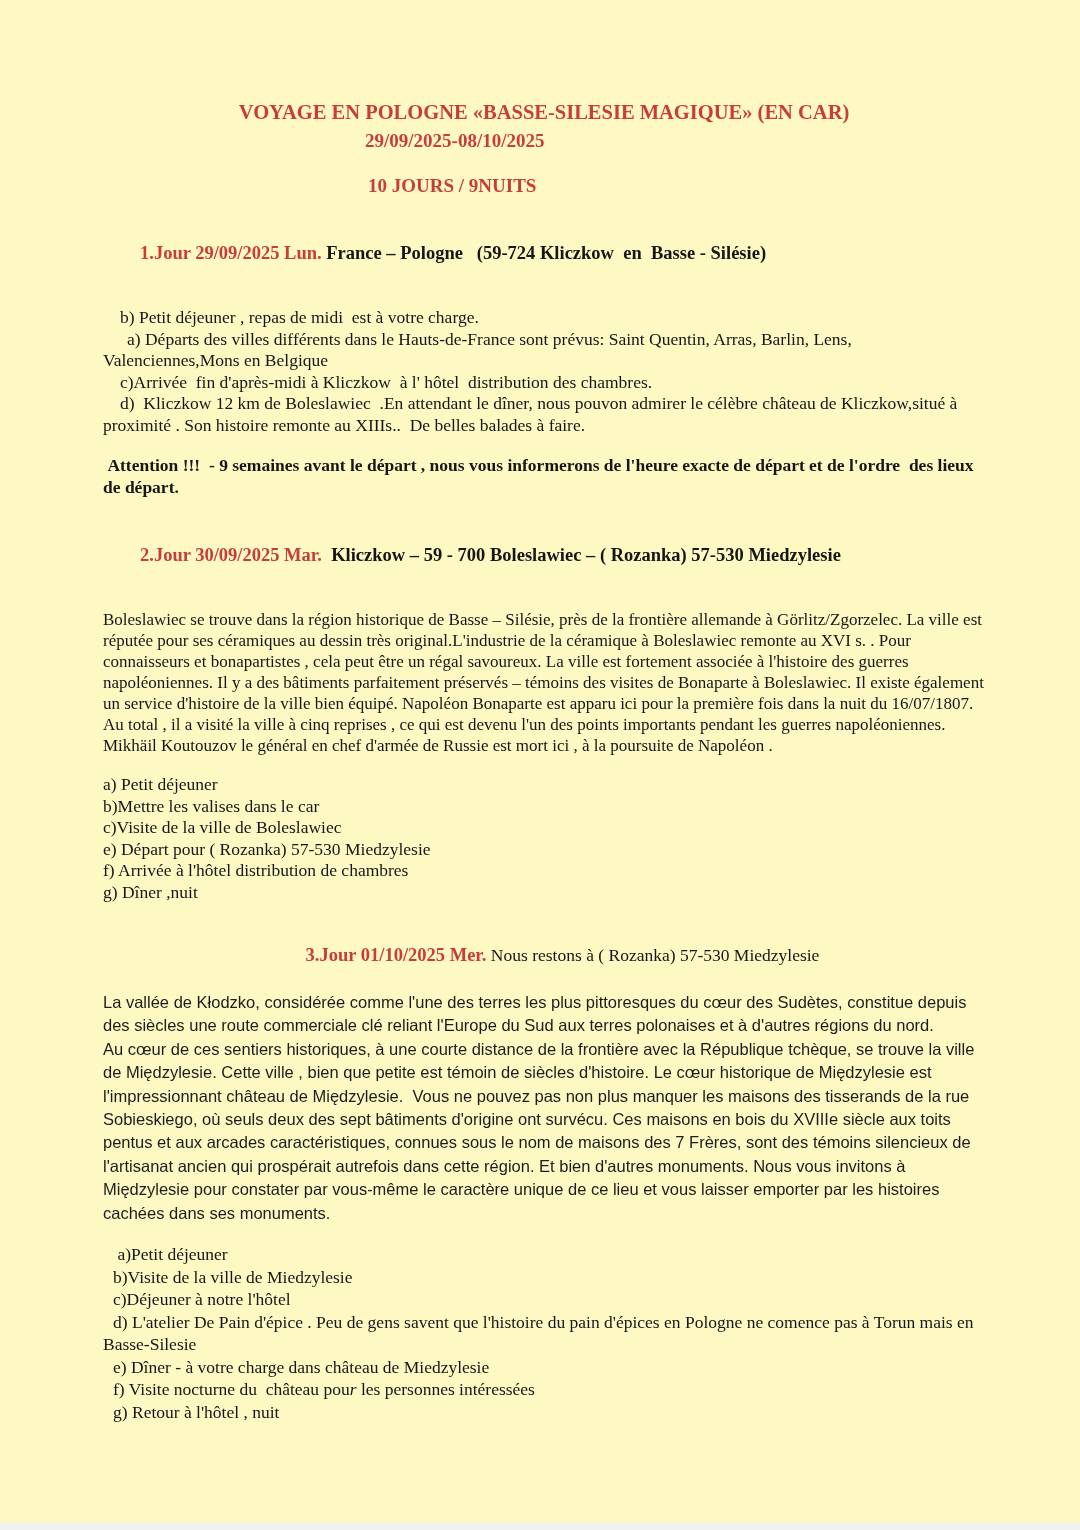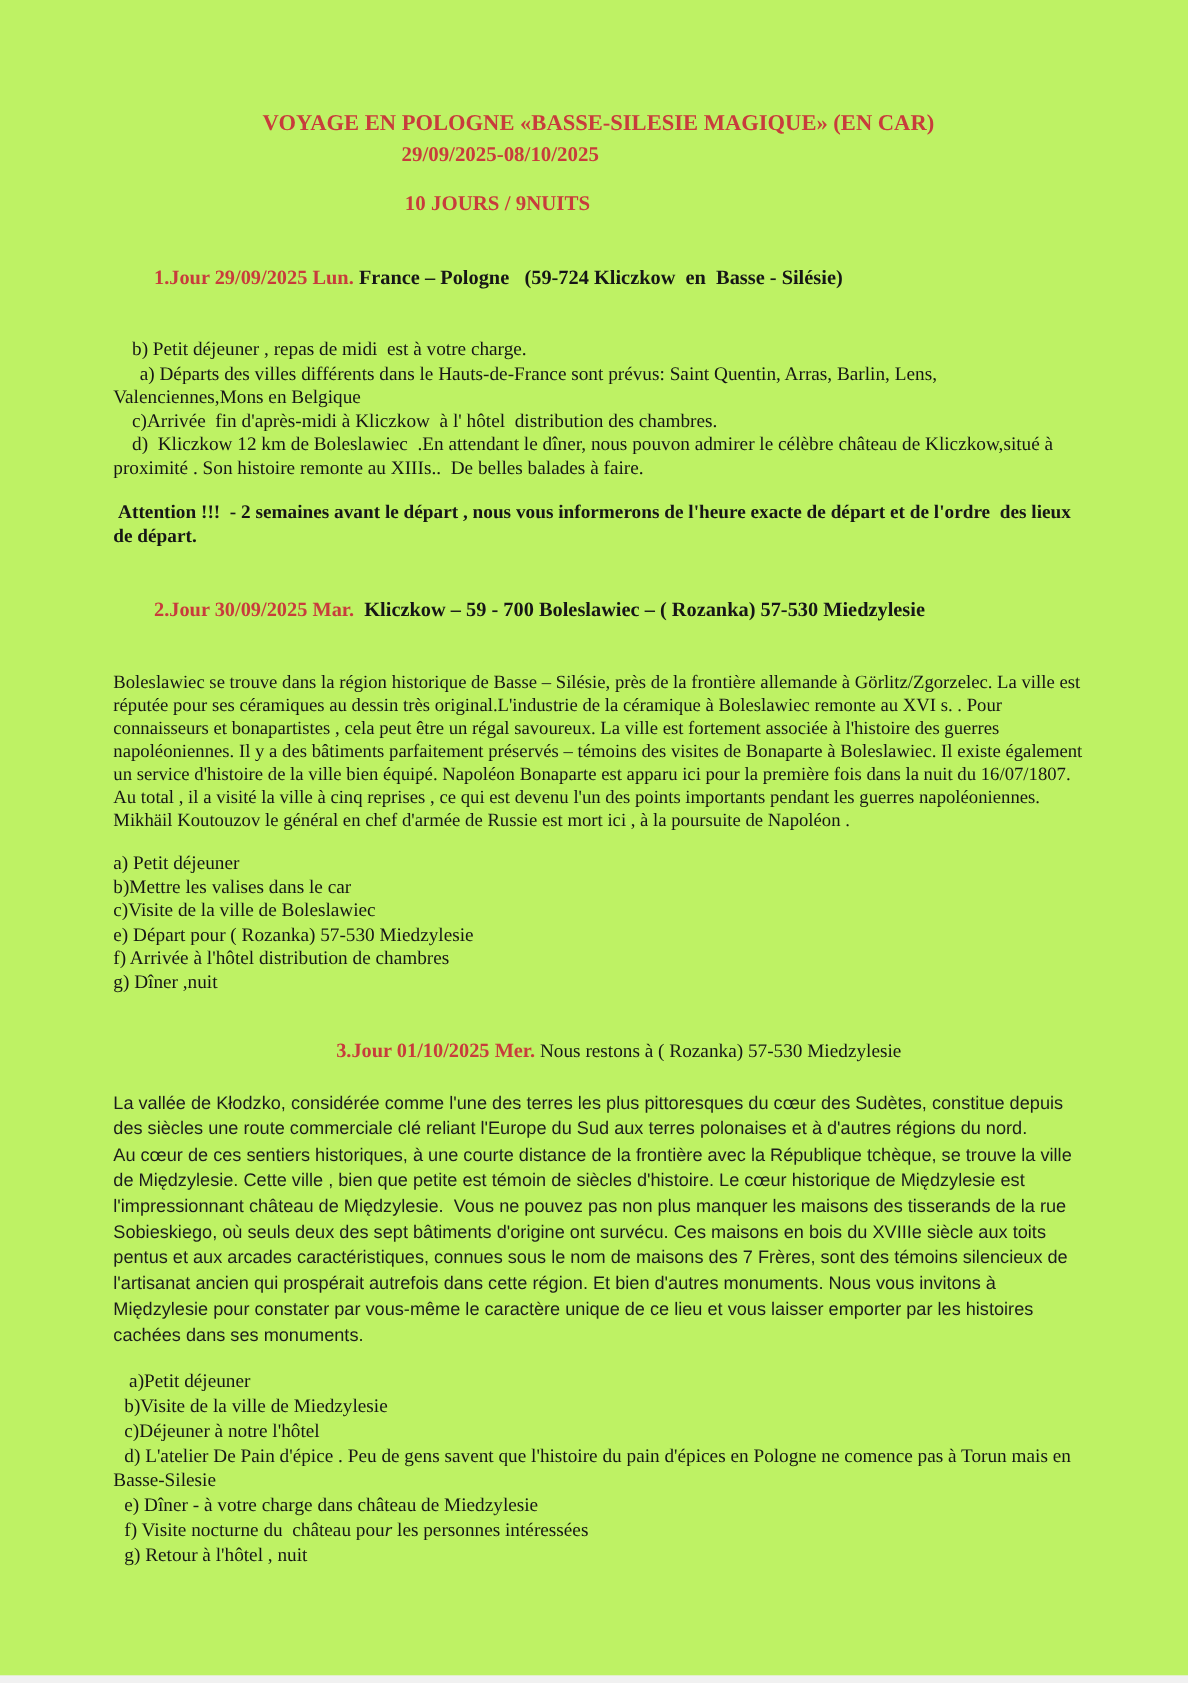--- a/index.html
+++ b/index.html
@@ -1,21 +1,21 @@
 <!DOCTYPE html>
 <html><head>
 <meta charset="utf-8">
 <style>
   * { margin: 0; padding: 0; box-sizing: border-box; }
   html, body { background: #ffffff; }
   .page {
     position: relative;
     width: 1080px;
     height: 1530px;
-    background: #bef264;
+    background: #fef9c3;
     overflow: hidden;
     color: #161616;
     font-family: "Liberation Serif", "DejaVu Serif", serif;
     font-size: 17px;
   }
   .content {
     position: absolute;
     left: 103px;
     top: 100px;
     width: 882px;
@@ -112,21 +112,21 @@
     <div class="day-section">
       <div class="day-heading pre h-day1">
         <span class="red">1.Jour 29/09/2025 Lun.</span><span> France – Pologne   (59-724 Kliczkow  en  Basse - Silésie)</span>
       </div>
       <div class="list">
         <div class="line pre ind-b">b) Petit déjeuner , repas de midi  est à votre charge.</div>
         <div class="line pre ind-a">a) Départs des villes différents dans le Hauts-de-France sont prévus: Saint Quentin, Arras, Barlin, Lens, Valenciennes,Mons en Belgique</div>
         <div class="line pre ind-b">c)Arrivée  fin d'après-midi à Kliczkow  à l' hôtel  distribution des chambres.</div>
         <div class="line pre ind-b">d)  Kliczkow 12 km de Boleslawiec  .En attendant le dîner, nous pouvon admirer le célèbre château de Kliczkow,situé à proximité . Son histoire remonte au XIIIs..  De belles balades à faire.</div>
       </div>
-      <div class="attention pre"> Attention !!!  - 2 semaines avant le départ , nous vous informerons de l'heure exacte de départ et de l'ordre  des lieux de départ.</div>
+      <div class="attention pre"> Attention !!!  - 9 semaines avant le départ , nous vous informerons de l'heure exacte de départ et de l'ordre  des lieux de départ.</div>
     </div>
 
     <div class="day-section">
       <div class="day-heading pre h-day2">
         <span class="red">2.Jour 30/09/2025 Mar.</span><span>  Kliczkow – 59 - 700 Boleslawiec – ( Rozanka) 57-530 Miedzylesie</span>
       </div>
       <div class="para-serif pre">Boleslawiec se trouve dans la région historique de Basse – Silésie, près de la frontière allemande à Görlitz/Zgorzelec. La ville est réputée pour ses céramiques au dessin très original.L'industrie de la céramique à Boleslawiec remonte au XVI s. . Pour connaisseurs et bonapartistes , cela peut être un régal savoureux. La ville est fortement associée à l'histoire des guerres napoléoniennes. Il y a des bâtiments parfaitement préservés – témoins des visites de Bonaparte à Boleslawiec. Il existe également un service d'histoire de la ville bien équipé. Napoléon Bonaparte est apparu ici pour la première fois dans la nuit du 16/07/1807. Au total , il a visité la ville à cinq reprises , ce qui est devenu l'un des points importants pendant les guerres napoléoniennes. Mikhäil Koutouzov le général en chef d'armée de Russie est mort ici , à la poursuite de Napoléon .</div>
       <div class="list">
         <div class="line pre">a) Petit déjeuner</div>
         <div class="line pre">b)Mettre les valises dans le car</div>

